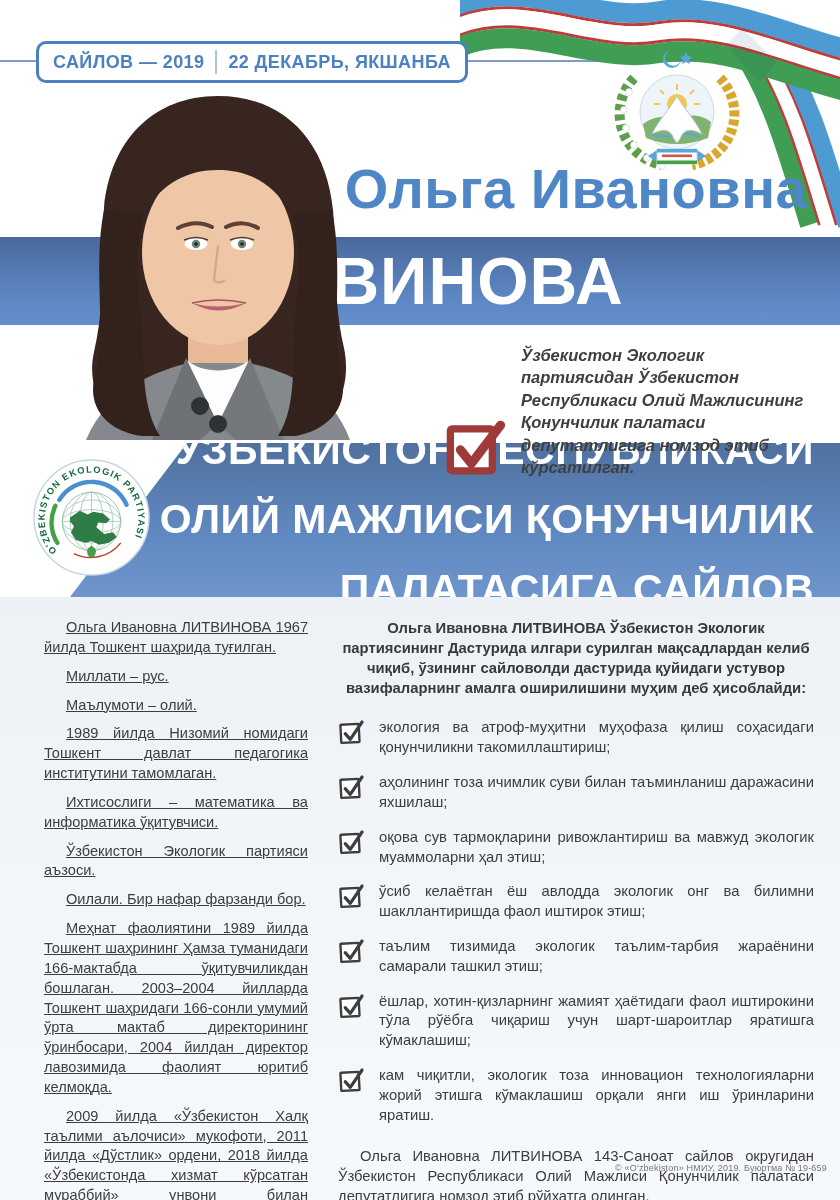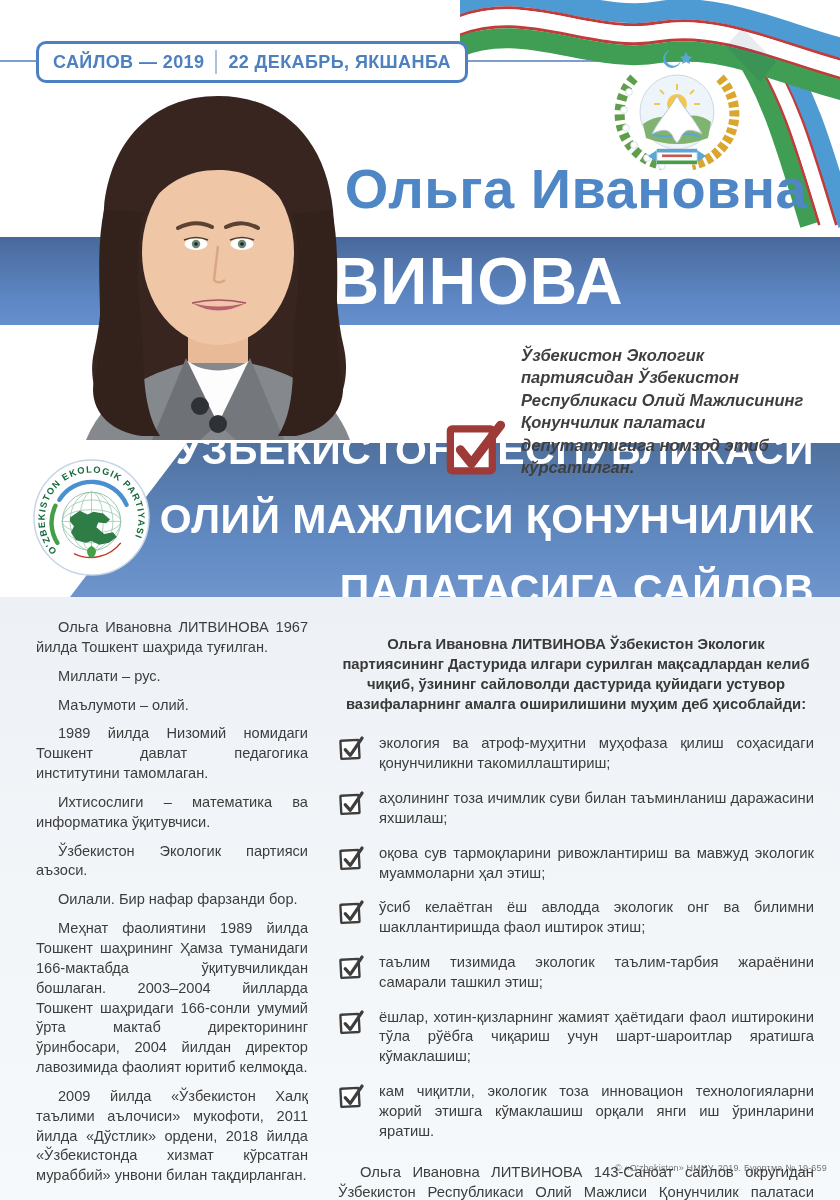--- a/index.html
+++ b/index.html
@@ -33,23 +33,23 @@
           background:linear-gradient(180deg,#50719f 0%,#6089c1 60%,#6e95cc 100%);
           -webkit-clip-path:polygon(187px 0,100% 0,100% 100%,70px 100%);
           clip-path:polygon(187px 0,100% 0,100% 100%,70px 100%);
           display:flex;flex-direction:column;justify-content:center;align-items:flex-end;
           padding-right:26px;box-sizing:border-box;gap:20px;}
   .banner-line{color:#fff;font-weight:bold;font-size:41px;line-height:1.2;letter-spacing:.5px;text-align:right;}
   .logo{position:absolute;left:33px;top:459px;width:117px;height:117px;z-index:5;}
   
   .columns{position:absolute;top:618px;left:36px;right:26px;display:flex;gap:30px;z-index:2;}
   .col-left{width:272px;flex:0 0 auto;color:#3d3d3d;font-size:14.6px;line-height:1.36;text-align:justify;}
-  .col-left p{margin:0 0 9px 0;text-indent:22px;}
+  .col-left p{margin:0 0 9px 8px;text-indent:22px;text-decoration:underline;}
   .col-right{flex:1;color:#3d3d3d;font-size:14.8px;line-height:1.34;}
-  .intro{font-weight:bold;text-align:center;margin:16px 0 20px 0;line-height:1.36;color:#393939;}
+  .intro{font-weight:bold;text-align:center;margin:0 0 20px 0;line-height:1.36;color:#393939;}
   .check-item{display:flex;gap:14px;margin-bottom:15px;align-items:flex-start;}
   .item-check{width:27px;height:27px;flex:0 0 auto;color:#3e3e3e;transform:rotate(-3deg);margin-top:1px;}
   .item-text{text-align:justify;}
   .closing{margin:22px 0 0 0;text-align:justify;text-indent:22px;}
   .footer{position:absolute;right:13px;bottom:27px;font-size:9px;color:#757575;letter-spacing:.2px;}
 </style>
 </head>
 <body>
 
 <div class="page">

